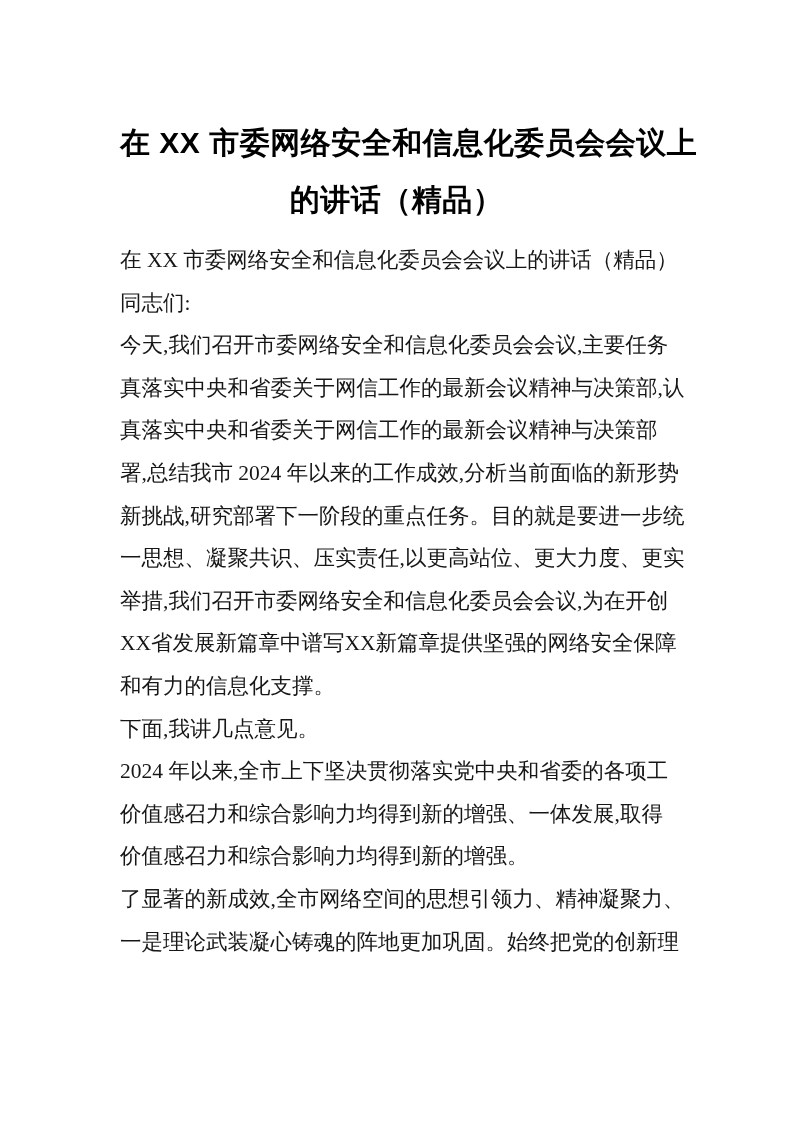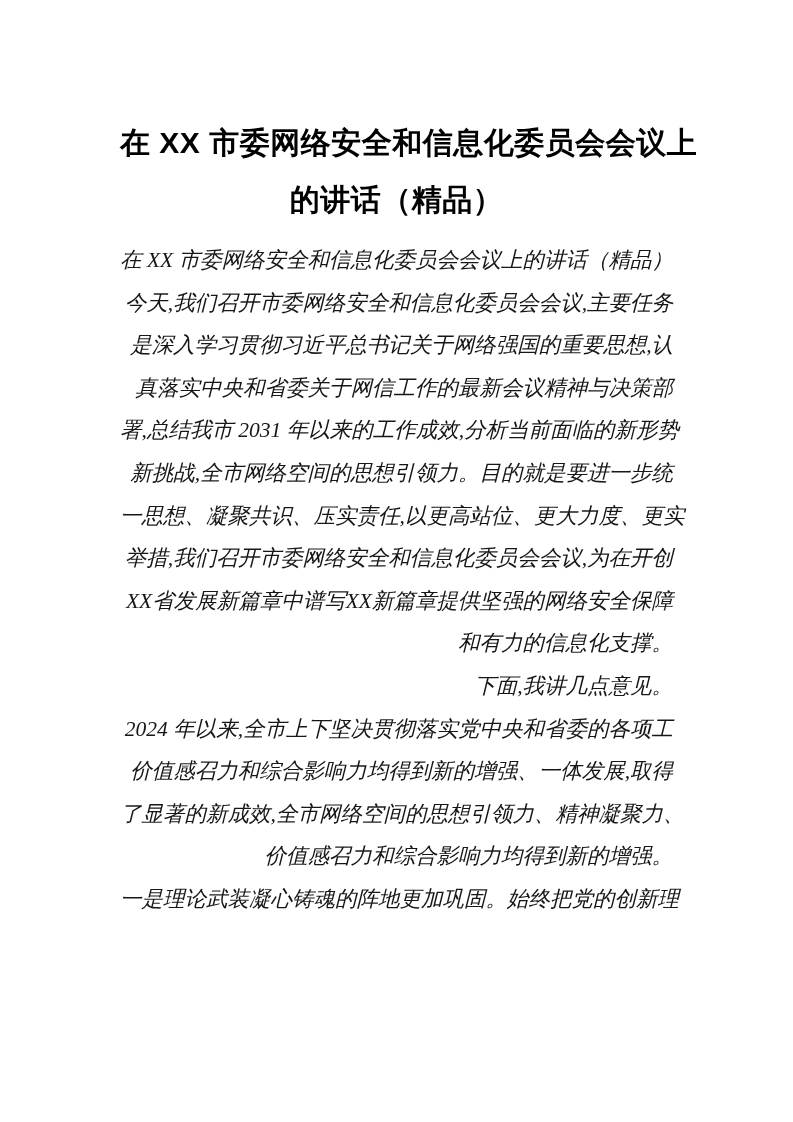--- a/index.html
+++ b/index.html
@@ -39,47 +39,47 @@
     position: absolute;
     left: 120px;
     top: 239px;
     width: 553px;
   }
   .text-line {
     height: 42.6px;
     line-height: 42.6px;
     font-size: 21.5px;
     white-space: nowrap;
-    text-align: right;
+    text-align: left;
     color: #161616;
-    font-style: italic;
   }
 </style>
 </head>
 <body>
 
 <div class="page">
 
   <div class="doc-title">
     <div class="title-line">在 XX 市委网络安全和信息化委员会会议上</div>
     <div class="title-line">的讲话（精品）</div>
   </div>
 
   <div class="doc-body" id="doc-body">
       <div class="text-line">在 XX 市委网络安全和信息化委员会会议上的讲话（精品）</div>
+      <div class="text-line">同志们:</div>
       <div class="text-line">今天,我们召开市委网络安全和信息化委员会会议,主要任务</div>
-      <div class="text-line">是深入学习贯彻习近平总书记关于网络强国的重要思想,认</div>
+      <div class="text-line">真落实中央和省委关于网信工作的最新会议精神与决策部,认</div>
       <div class="text-line">真落实中央和省委关于网信工作的最新会议精神与决策部</div>
-      <div class="text-line">署,总结我市 2031 年以来的工作成效,分析当前面临的新形势</div>
-      <div class="text-line">新挑战,全市网络空间的思想引领力。目的就是要进一步统</div>
+      <div class="text-line">署,总结我市 2024 年以来的工作成效,分析当前面临的新形势</div>
+      <div class="text-line">新挑战,研究部署下一阶段的重点任务。目的就是要进一步统</div>
       <div class="text-line">一思想、凝聚共识、压实责任,以更高站位、更大力度、更实</div>
       <div class="text-line">举措,我们召开市委网络安全和信息化委员会会议,为在开创</div>
       <div class="text-line">XX省发展新篇章中谱写XX新篇章提供坚强的网络安全保障</div>
       <div class="text-line">和有力的信息化支撑。</div>
       <div class="text-line">下面,我讲几点意见。</div>
       <div class="text-line">2024 年以来,全市上下坚决贯彻落实党中央和省委的各项工</div>
       <div class="text-line">价值感召力和综合影响力均得到新的增强、一体发展,取得</div>
+      <div class="text-line">价值感召力和综合影响力均得到新的增强。</div>
       <div class="text-line">了显著的新成效,全市网络空间的思想引领力、精神凝聚力、</div>
-      <div class="text-line">价值感召力和综合影响力均得到新的增强。</div>
       <div class="text-line">一是理论武装凝心铸魂的阵地更加巩固。始终把党的创新理</div>
     </div>
 
 </div>
 
 </body></html>

